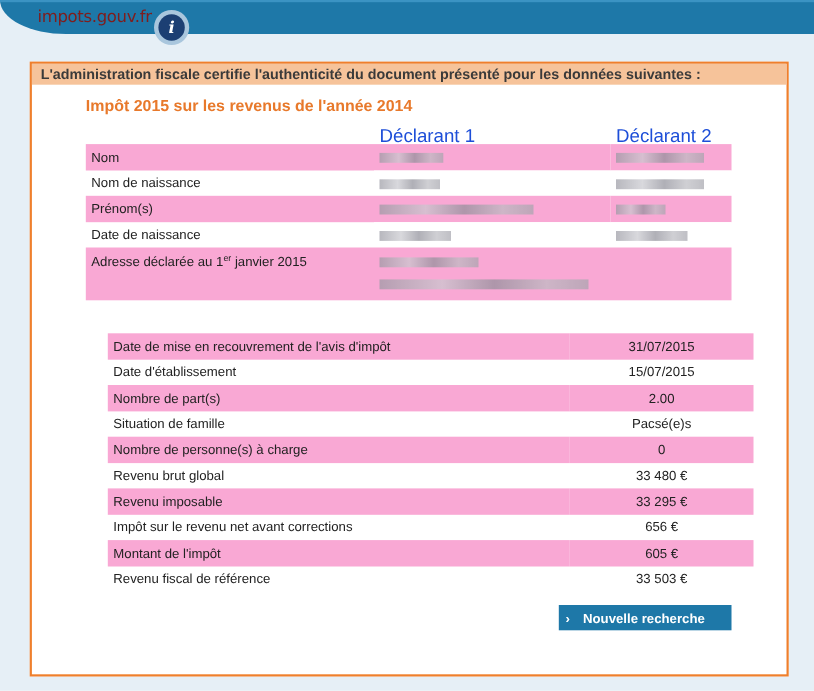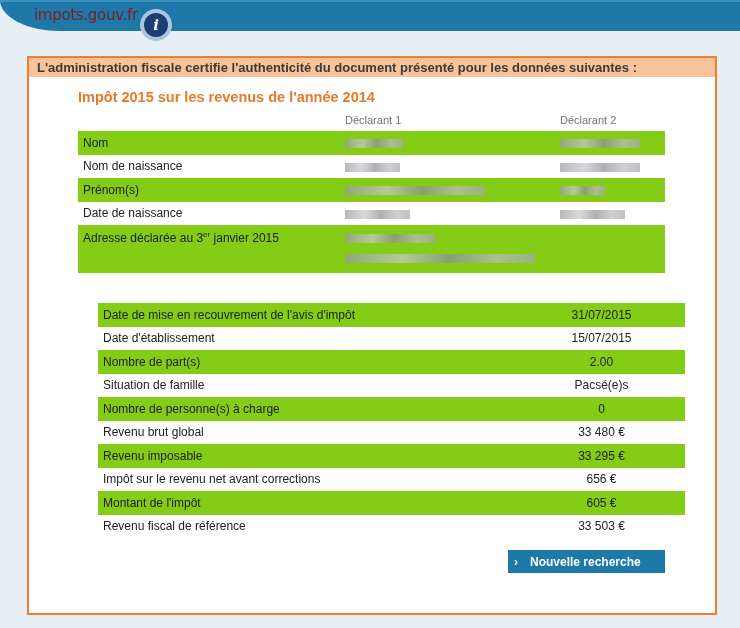--- a/index.html
+++ b/index.html
@@ -39,28 +39,28 @@
   }
   .panel-banner {
     height: 19px; background: #f6c39a; color: #3a3a3a;
     font-weight: bold; font-size: 13px; line-height: 19px; padding-left: 8px;
   }
   .section-title {
     position: absolute; left: 49px; top: 31px; color: #e8792b;
     font-weight: bold; font-size: 14.5px;
   }
   .col-head {
-    position: absolute; top: 56px; font-size: 11px; color: #737373;
+    position: absolute; top: 56px; font-size: 17px; color: #1d4ed8;
   }
   table.grid {
     position: absolute; left: 49px; width: 587px; border-collapse: collapse;
     font-size: 12px; color: #222;
   }
   table.grid td { height: 23.5px; padding: 0 5px; vertical-align: middle; }
-  tr.shaded td { background: #84cc16; }
+  tr.shaded td { background: #f9a8d4; }
   .blur {
     display: inline-block; height: 9px; background: linear-gradient(90deg,#9a9aa3 0%,#c9c9cf 30%,#8f8f99 55%,#bcbcc2 80%,#a5a5ad 100%);
     opacity: 0.7; filter: blur(0.6px); vertical-align: middle;
   }
   tr.white-blur td.val { background: #fff; }
   td.num { text-align: center; }
   .sup { font-size: 8px; vertical-align: super; }
   .btn {
     position: absolute; left: 479px; top: 492px; width: 157px; height: 23px;
     background: #1e78a8; color: #fff; font-weight: bold; font-size: 12px;
@@ -107,21 +107,21 @@
       <td><span class="blur" style="width:140px"></span></td>
       <td><span class="blur" style="width:45px"></span></td>
     </tr>
     <tr class="white-blur">
       <td>Date de naissance</td>
       <td class="val"><span class="blur" style="width:65px"></span></td>
       <td class="val"><span class="blur" style="width:65px"></span></td>
     </tr>
     <tr class="shaded">
       <td style="height:48px; vertical-align:top; padding-top:5px;">
-        <span>Adresse déclarée au 3</span><span class="sup">er</span><span> janvier 2015</span>
+        <span>Adresse déclarée au 1</span><span class="sup">er</span><span> janvier 2015</span>
       </td>
       <td colspan="2" style="height:48px; vertical-align:top; padding-top:6px;">
         <div style="height:20px;"><span class="blur" style="width:90px"></span></div>
         <div><span class="blur" style="width:190px"></span></div>
       </td>
     </tr>
   </tbody>
     </table>
 
   <table class="grid" style="top:245px;margin-left:20px;">

